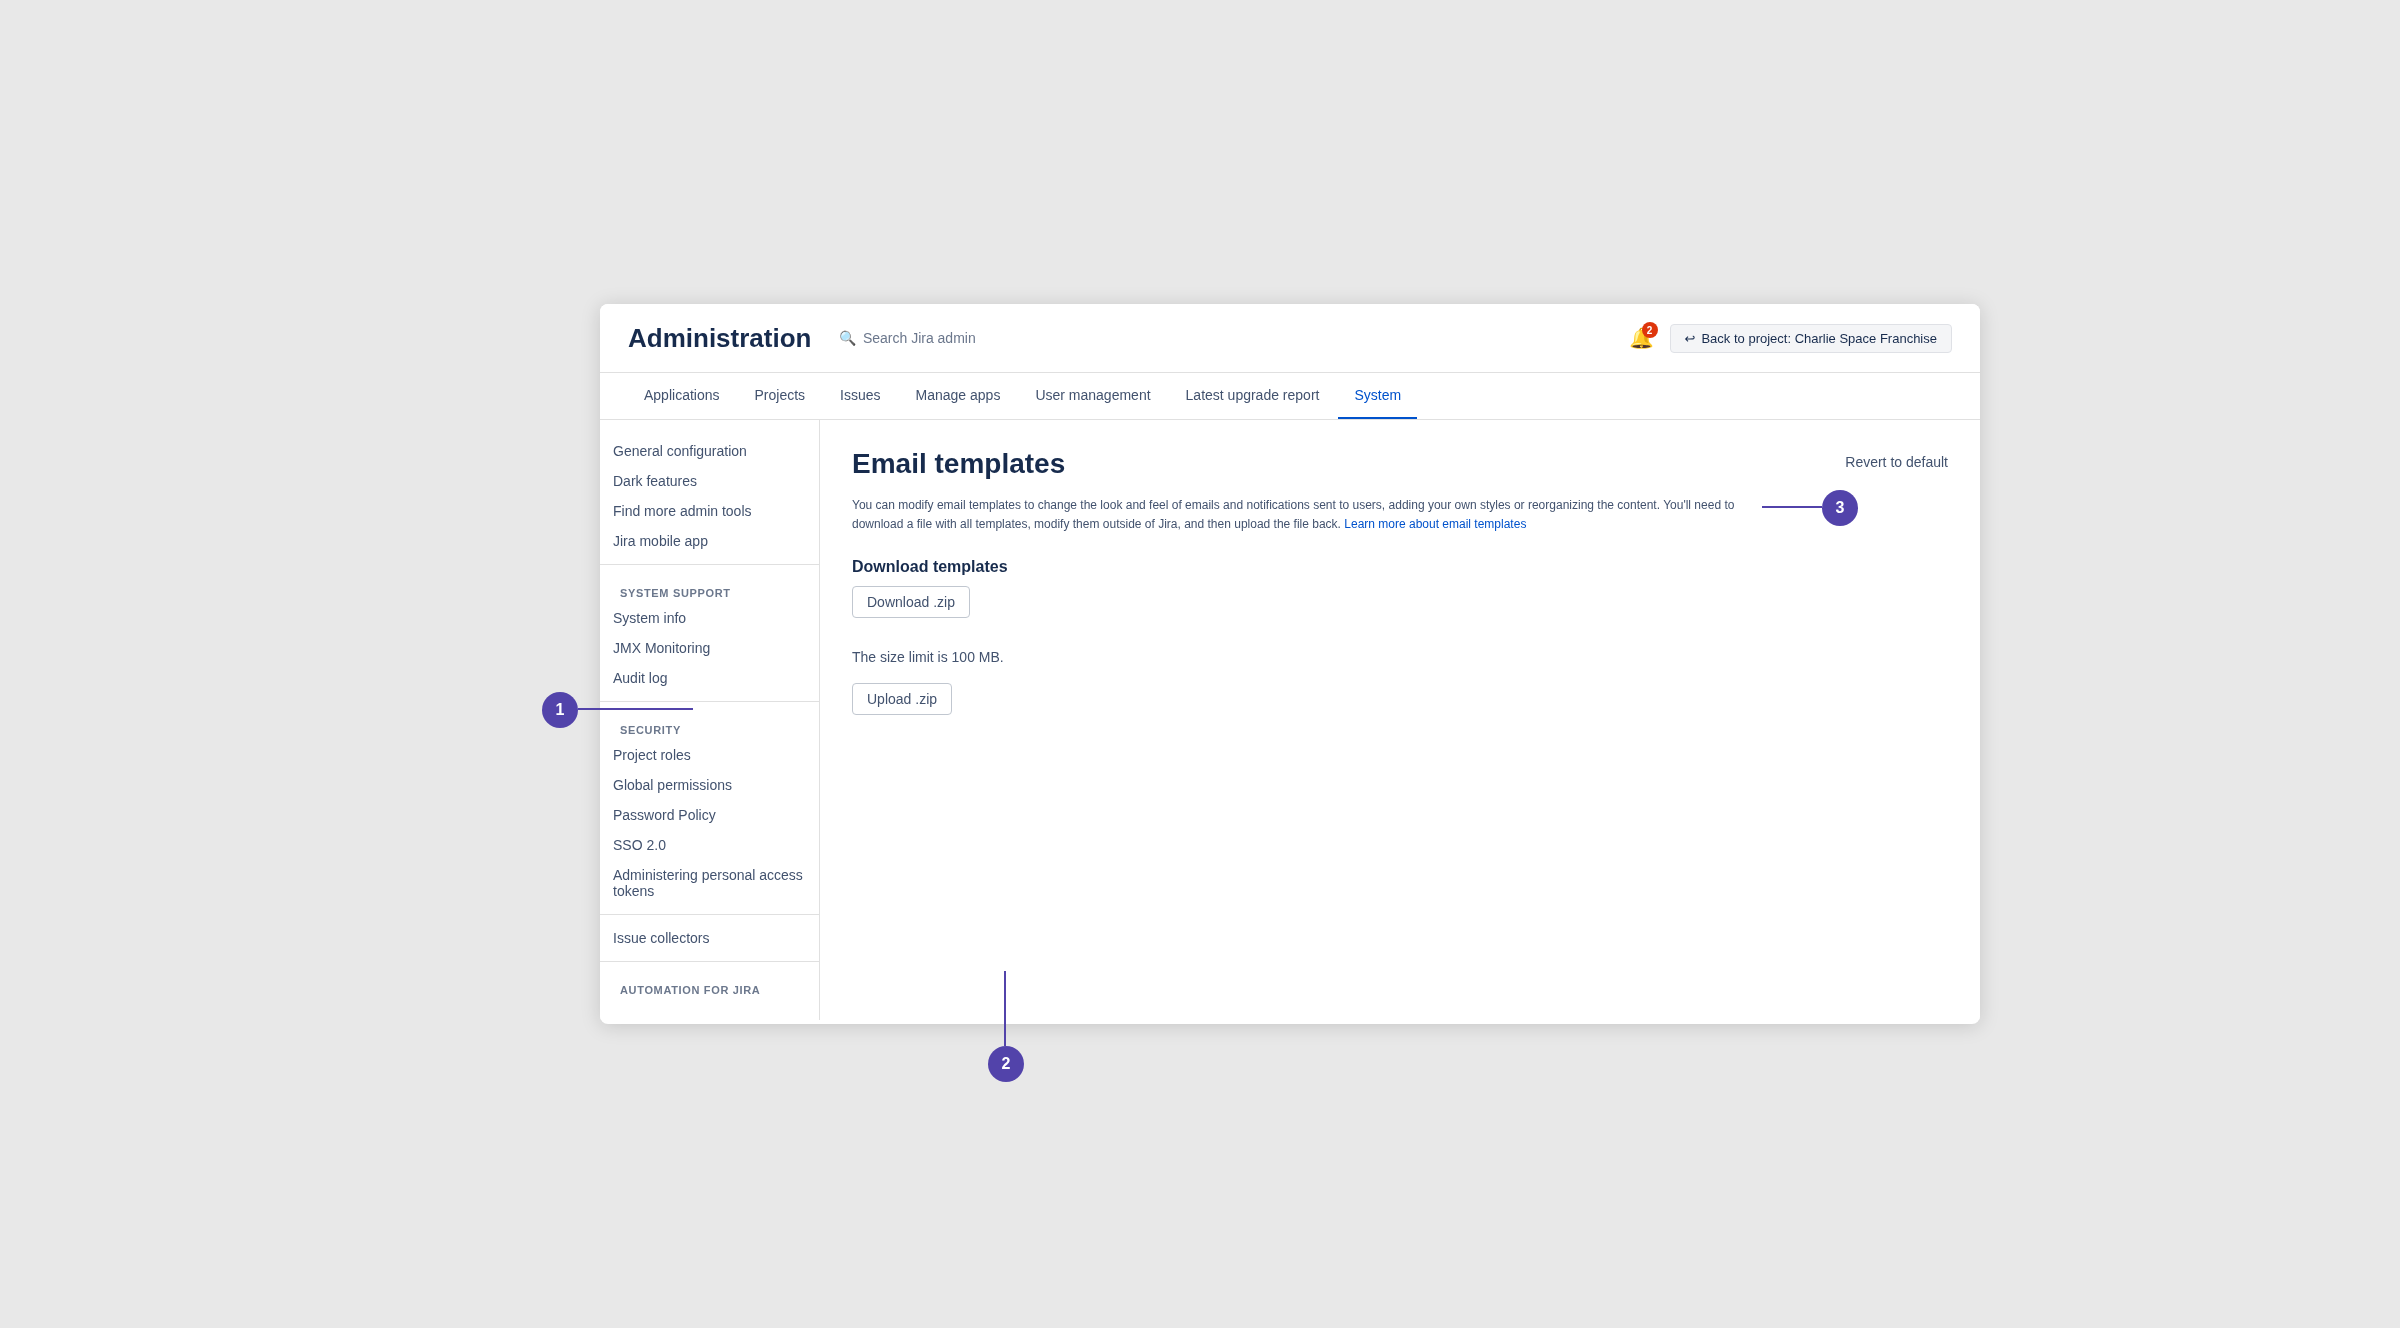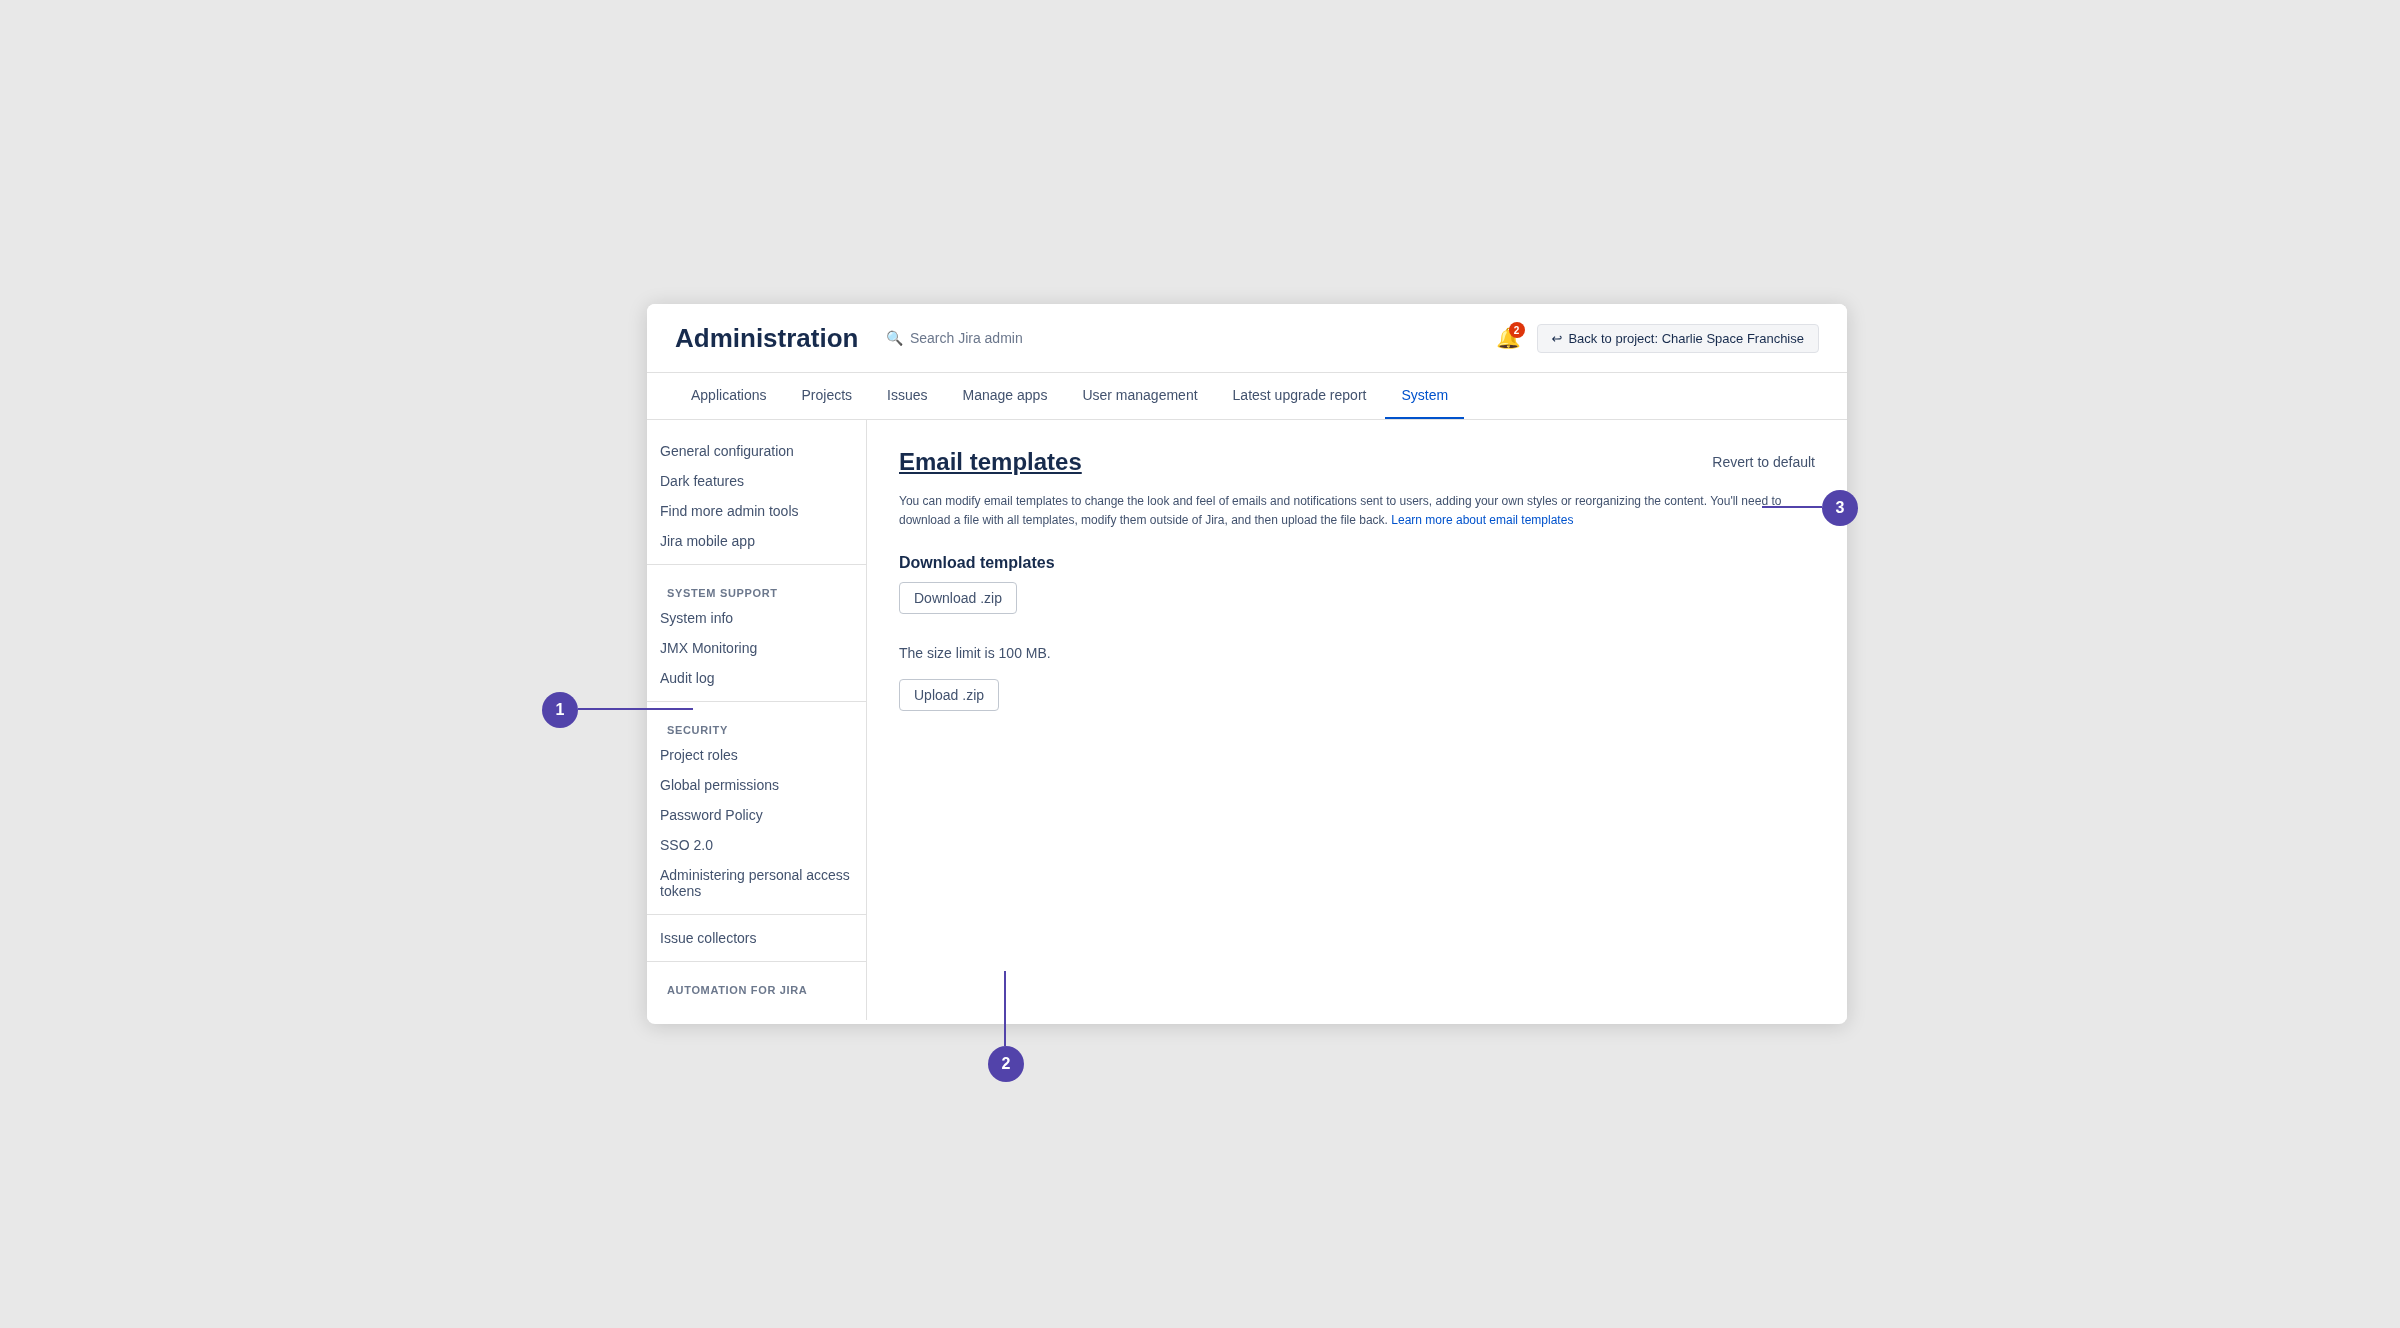--- a/index.html
+++ b/index.html
@@ -9,24 +9,23 @@
       min-height: 100vh;
       display: flex;
       align-items: center;
       justify-content: center;
       padding: 40px 20px;
     }
     .window {
       background: #fff;
       border-radius: 8px;
       box-shadow: 0 2px 20px rgba(0,0,0,0.15);
-      width: 1200px;
+      width: 1380px;
       min-height: 720px;
       overflow: hidden;
-      margin-left: 47px;
     }
     
     .header {
       display: flex;
       align-items: center;
       padding: 18px 28px;
       border-bottom: 1px solid #e0e0e0;
       background: #fff;
     }
     .header-title {
@@ -155,24 +154,23 @@
       background: #fff;
       position: relative;
     }
     .page-header-row {
       display: flex;
       align-items: flex-start;
       justify-content: space-between;
       margin-bottom: 16px;
     }
     .page-title {
-      font-size: 24px;
+      font-size: 28px;
       font-weight: 600;
       color: #172b4d;
-      text-decoration: underline;
     }
     .revert-link {
       font-size: 14px;
       color: #42526e;
       cursor: pointer;
       text-decoration: none;
       margin-top: 6px;
     }
     .description-text {
       font-size: 12px;

